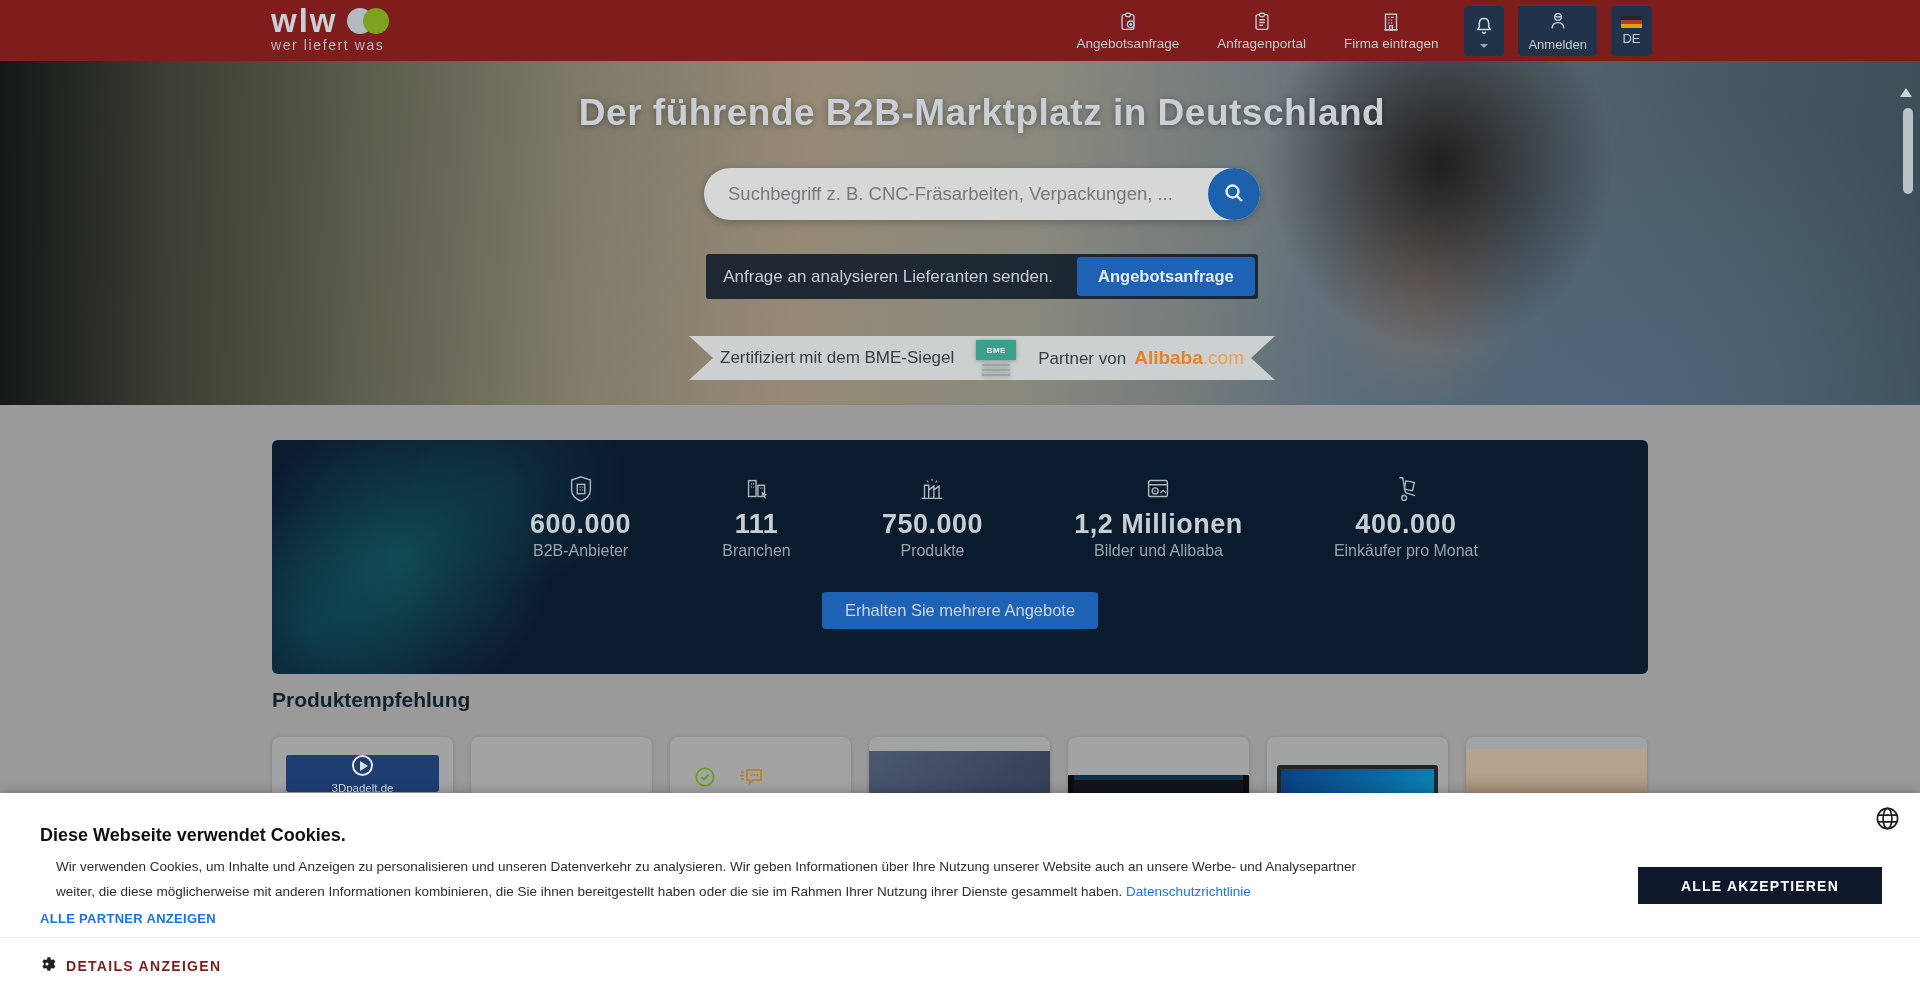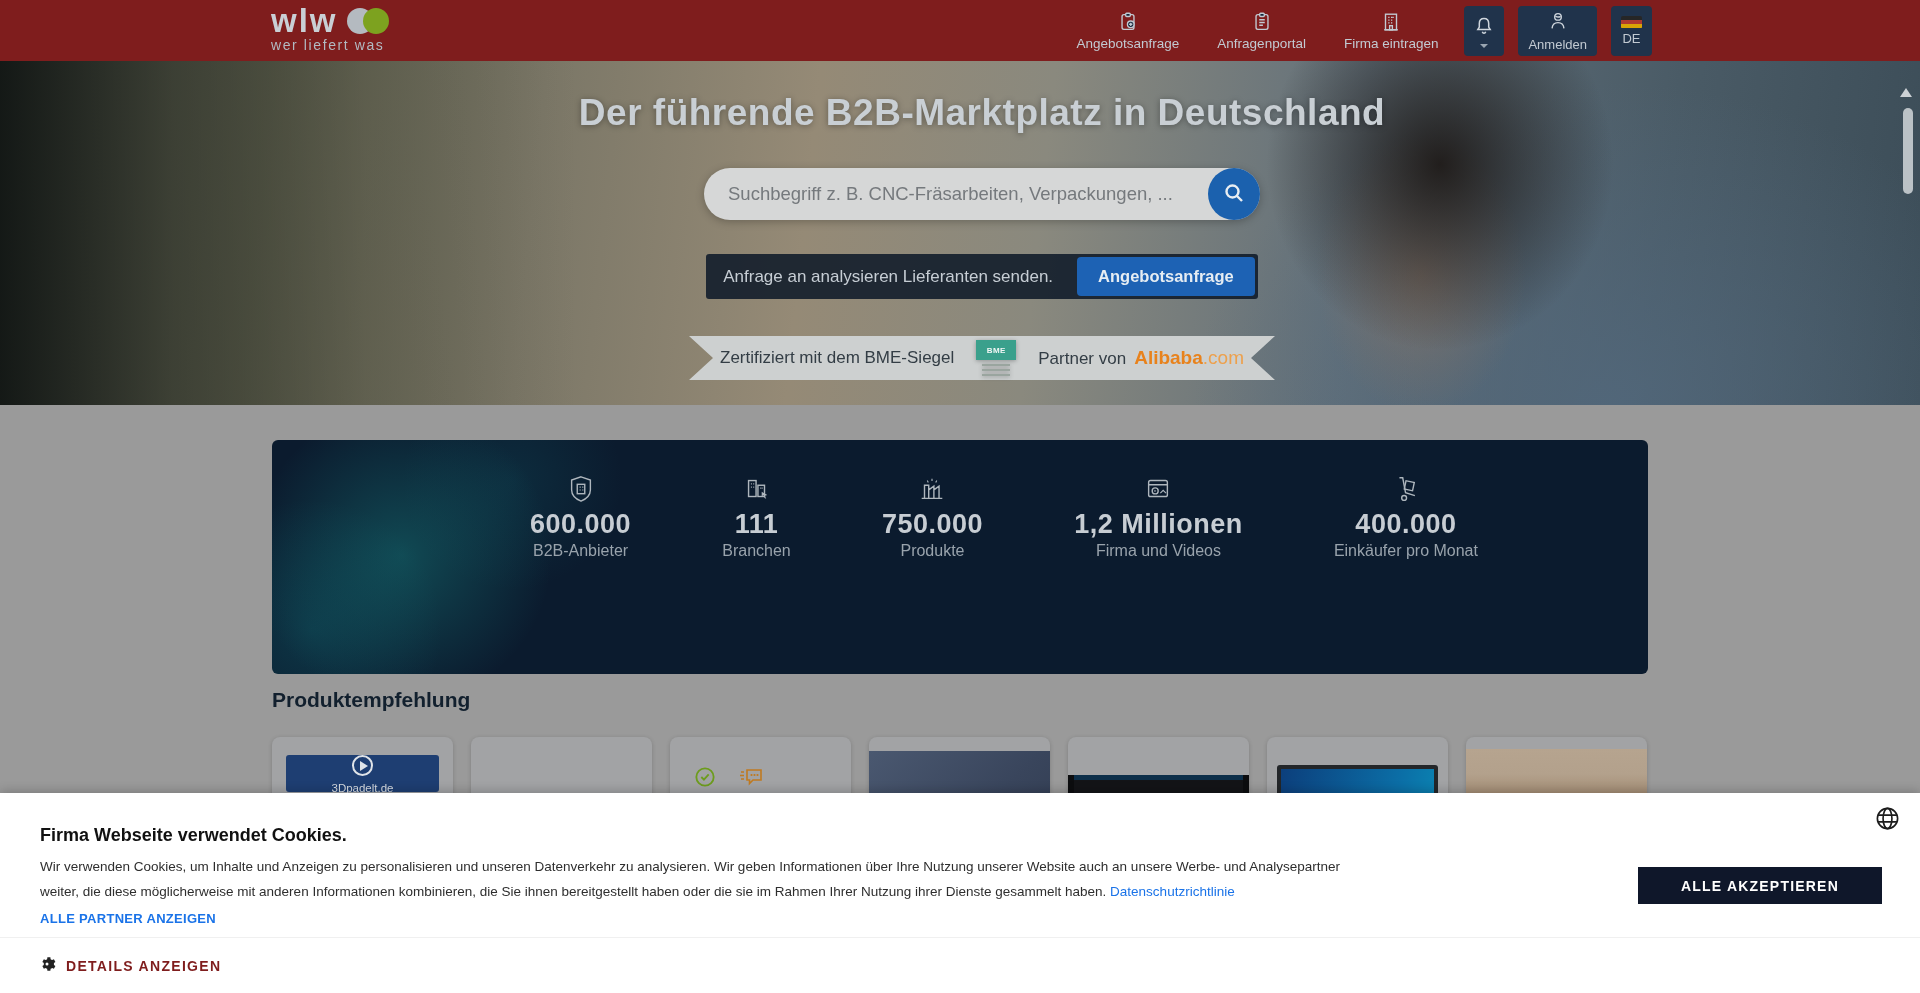--- a/index.html
+++ b/index.html
@@ -111,21 +111,21 @@
   .card6-screen { width:100%; height:100%; background:linear-gradient(100deg,#0c3f7c 0%,#0b6ea6 70%,#0b87b4 100%); }
   .card7-img { margin-top:12px; height:138px;
                background:linear-gradient(180deg,#b6a48f 0%,#b3a18c 18%,#9b8268 40%,#8a6f55 100%); }
 
   
   .cookie { position:absolute; left:0; bottom:0; width:1920px; height:200px; background:#ffffff; z-index:50;
             box-shadow:0 -2px 10px rgba(0,0,0,0.2); }
   .cookie-globe { position:absolute; right:16px; top:8px; width:34px; height:34px; display:flex; align-items:center;
                   justify-content:center; cursor:pointer; background:none; border:none; }
   .cookie-title { position:absolute; left:40px; top:32px; font-size:18px; font-weight:bold; color:#111111; }
-  .cookie-body { position:absolute; left:40px; top:62px; width:1300px; font-size:13.5px; color:#2e2e2e; line-height:1.85; }
+  .cookie-body { position:absolute; left:56px; top:62px; width:1300px; font-size:13.5px; color:#2e2e2e; line-height:1.85; }
   .cookie-link { color:#1a73e8; text-decoration:none; cursor:pointer; }
   .cookie-partners { position:absolute; left:40px; top:118px; font-size:13px; font-weight:bold; color:#1a73e8;
                      letter-spacing:0.3px; text-decoration:none; cursor:pointer; }
   .cookie-footer { position:absolute; left:0; right:0; bottom:0; height:56px; border-top:1px solid #f0f0f0;
                    display:flex; align-items:center; padding-left:38px; }
   .cookie-details { display:flex; align-items:center; gap:10px; background:none; border:none; cursor:pointer; }
   .cookie-details-label { font-size:14px; font-weight:600; color:#7f1d1d; letter-spacing:1.3px;
                           font-family:"Liberation Sans", sans-serif; }
   .cookie-accept { position:absolute; left:1638px; top:74px; width:244px; height:37px; background:#0f172a;
                    border:none; border-radius:0; color:#ffffff; font-size:14px; font-weight:bold;
@@ -309,34 +309,35 @@
           <span>
             <svg width="30" height="30" viewBox="0 0 32 32" fill="none" stroke="#aeb6bd" stroke-width="1.5">
               <rect x="6" y="7" width="20" height="17" rx="2"></rect>
               <path d="M6 11.5h20"></path>
               <circle cx="13" cy="18" r="3.2"></circle>
               <path d="M12.2 16.8l2 1.2-2 1.2z" fill="#aeb6bd" stroke="none"></path>
               <path d="M18.5 20.5l3-3 3 3" stroke-width="1.2"></path>
             </svg>
           </span>
           <span class="stat-value">1,2 Millionen</span>
-          <span class="stat-label">Firma und Videos</span>
+          <span class="stat-label">Bilder und Alibaba</span>
         </div>
         <div class="stat">
           <span>
             <svg width="30" height="30" viewBox="0 0 32 32" fill="none" stroke="#aeb6bd" stroke-width="1.5">
               <path d="M9 4h3.5l3 16 10 3"></path>
               <circle cx="14" cy="25.5" r="2.6"></circle>
               <rect x="15" y="8" width="9" height="9" transform="rotate(12 19.5 12.5)"></rect>
             </svg>
           </span>
           <span class="stat-value">400.000</span>
           <span class="stat-label">Einkäufer pro Monat</span>
         </div>
       </div>
+      <button class="stats-cta">Erhalten Sie mehrere Angebote</button>
     </div>
 
     <h2 class="products-heading">Produktempfehlung</h2>
 
     <div class="cards-row">
       <div class="card">
         <div class="card1-banner">
           <span class="card1-logo">
               <i></i>
             </span>
@@ -379,21 +380,21 @@
   </div>
 
   <div class="cookie">
     <button class="cookie-globe">
       <svg width="27" height="27" viewBox="0 0 28 28" fill="none" stroke="#1c1c1c" stroke-width="1.7">
         <circle cx="14" cy="14" r="10.5"></circle>
         <ellipse cx="14" cy="14" rx="4.6" ry="10.5"></ellipse>
         <path d="M4.2 10.5h19.6M4.2 17.5h19.6"></path>
       </svg>
     </button>
-    <div class="cookie-title">Firma Webseite verwendet Cookies.</div>
+    <div class="cookie-title">Diese Webseite verwendet Cookies.</div>
     <div class="cookie-body">
       <span>Wir verwenden Cookies, um Inhalte und Anzeigen zu personalisieren und unseren Datenverkehr zu analysieren. Wir geben Informationen über Ihre Nutzung unserer Website auch an unsere Werbe- und Analysepartner weiter, die diese möglicherweise mit anderen Informationen kombinieren, die Sie ihnen bereitgestellt haben oder die sie im Rahmen Ihrer Nutzung ihrer Dienste gesammelt haben. </span><a class="cookie-link">Datenschutzrichtlinie</a>
     </div>
     <a class="cookie-partners">ALLE PARTNER ANZEIGEN</a>
     <button class="cookie-accept">ALLE AKZEPTIEREN</button>
     <div class="cookie-footer">
       <button class="cookie-details">
         <span>
           <svg width="18" height="18" viewBox="0 0 24 24">
             <path fill="#222222" d="M12 8.2a3.8 3.8 0 100 7.6 3.8 3.8 0 000-7.6zm9.3 3.8c0-.4 0-.8-.1-1.2l2-1.5-2-3.5-2.3 1a7.6 7.6 0 00-2.1-1.2L16.5 3h-4l-.3 2.6c-.8.3-1.5.7-2.1 1.2l-2.3-1-2 3.5 2 1.5a7.8 7.8 0 000 2.4l-2 1.5 2 3.5 2.3-1c.6.5 1.3.9 2.1 1.2l.3 2.6h4l.3-2.6c.8-.3 1.5-.7 2.1-1.2l2.3 1 2-3.5-2-1.5c.1-.4.1-.8.1-1.2z"></path>

